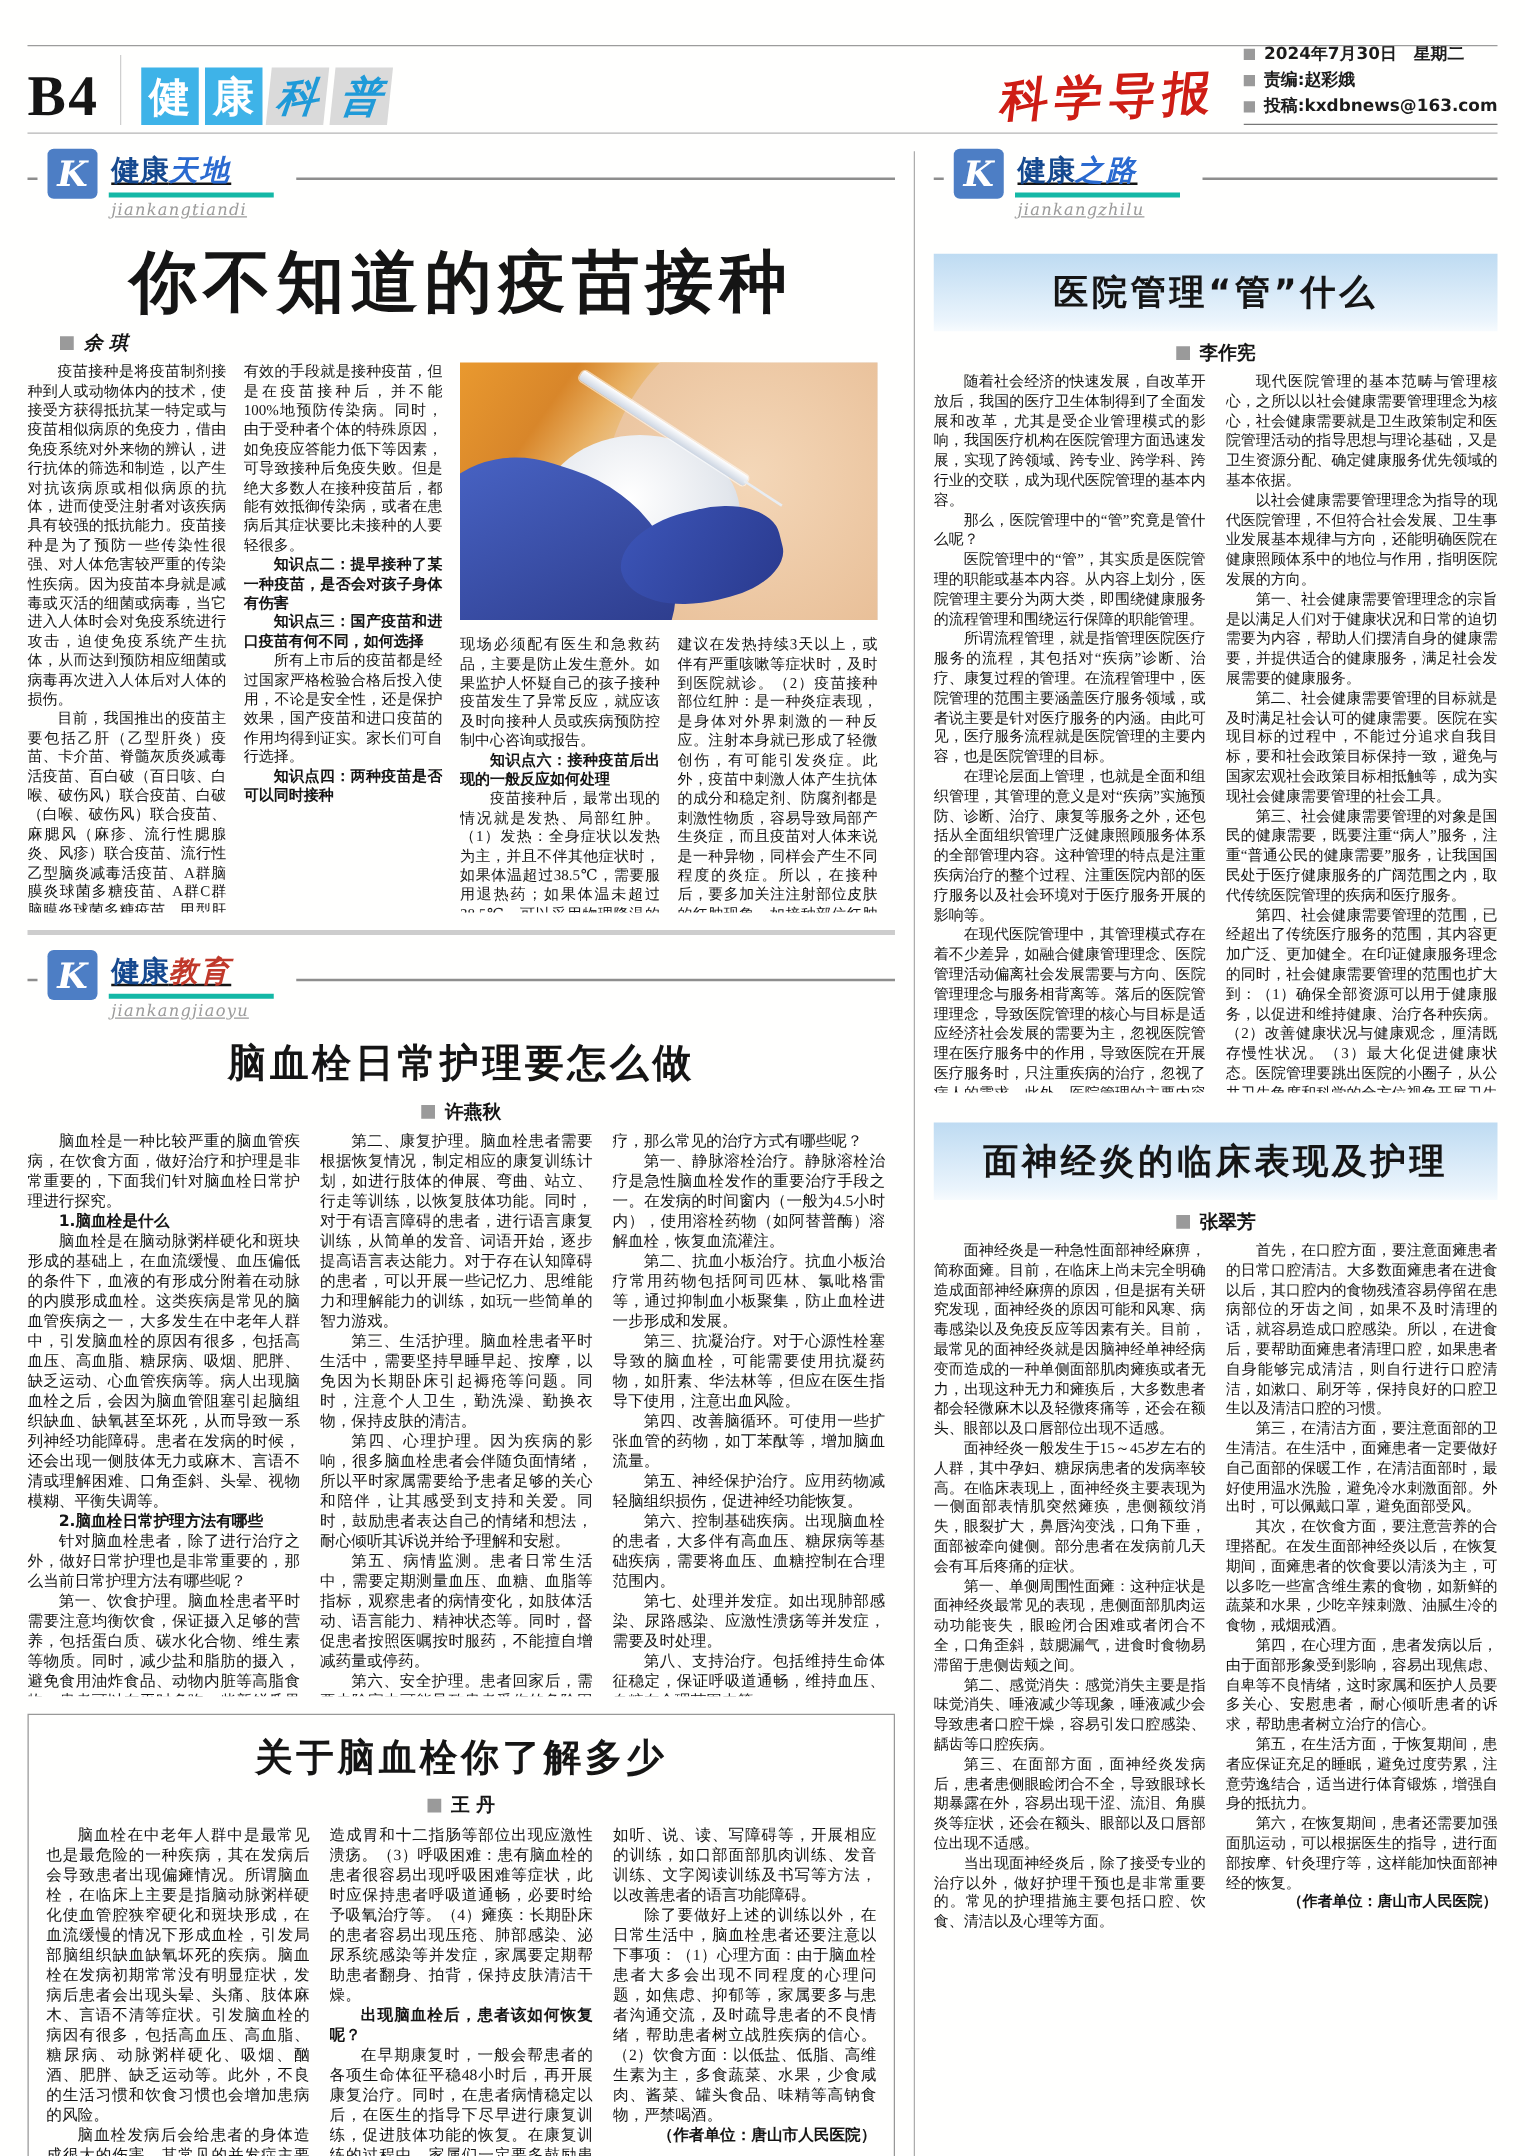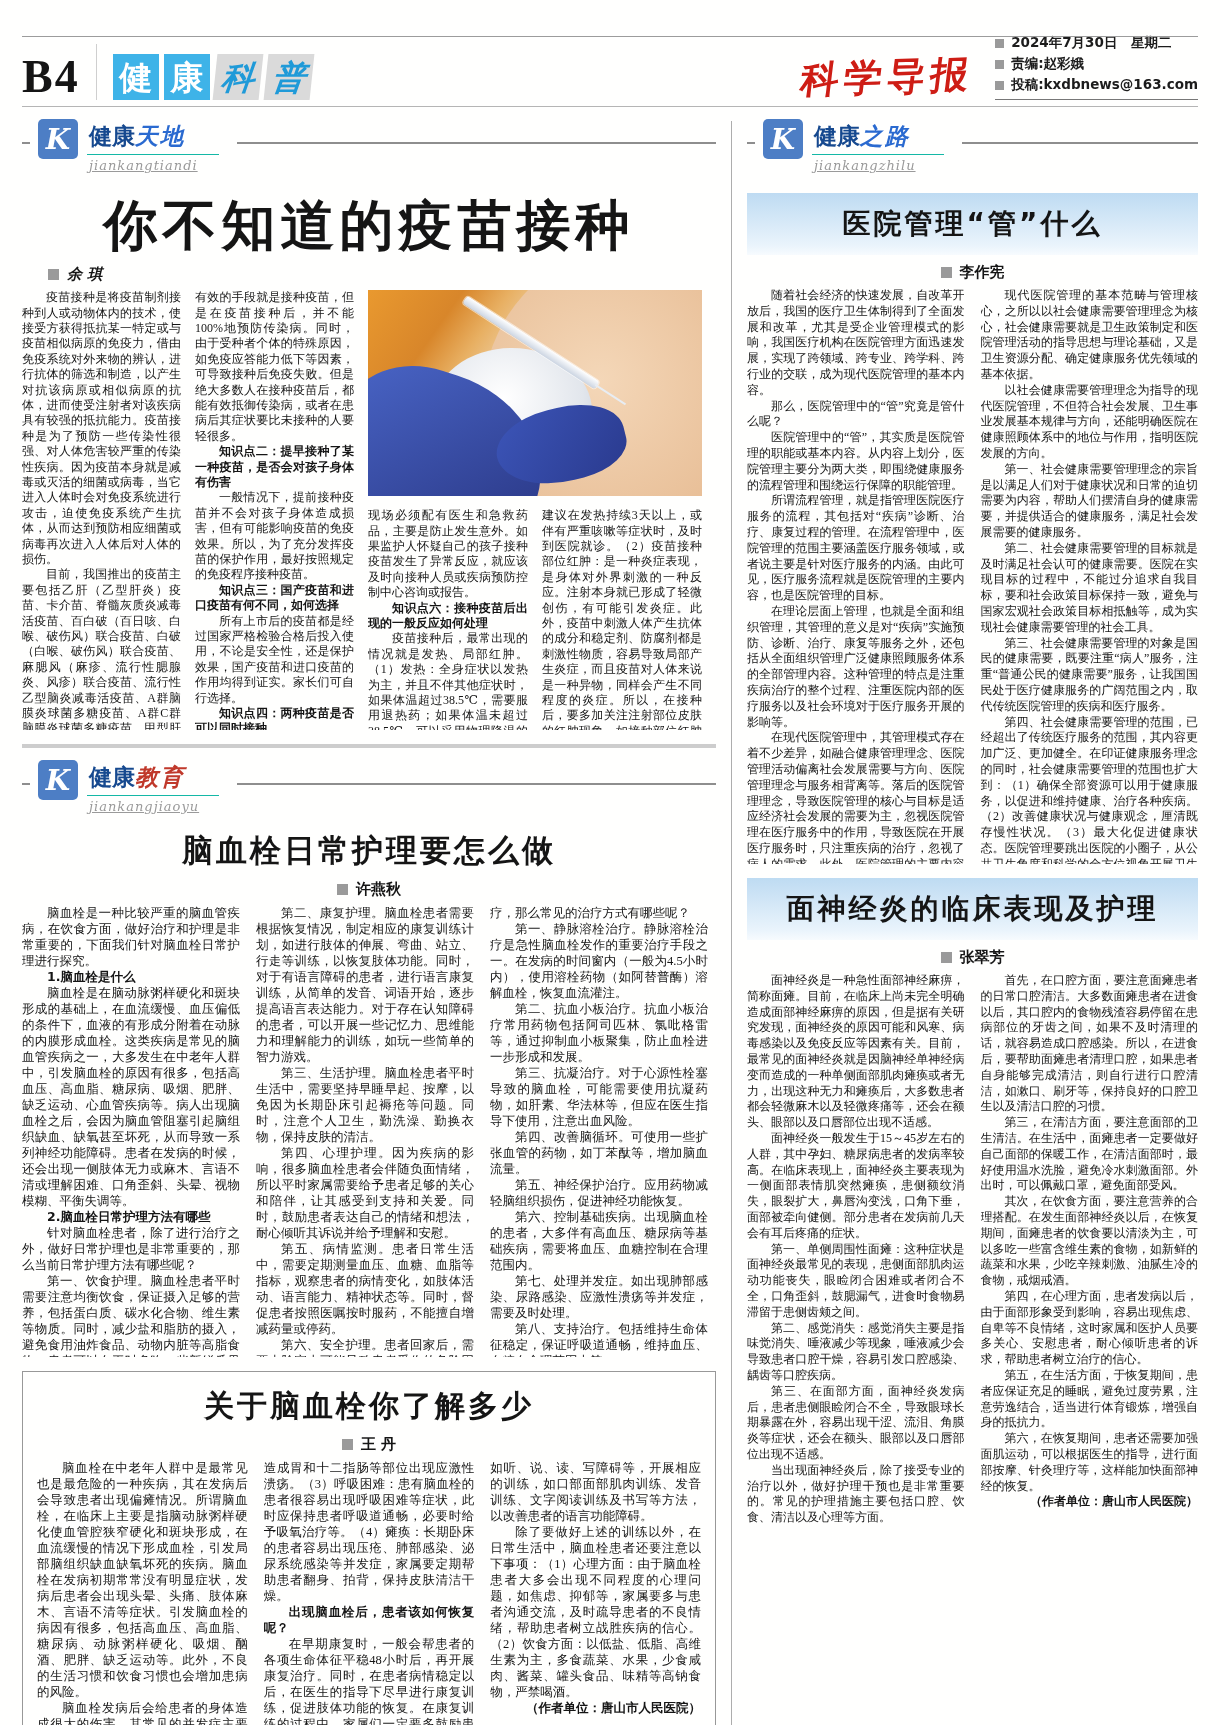--- a/index.html
+++ b/index.html
@@ -25,21 +25,21 @@
   .main{display:flex;align-items:stretch;}
   .left{width:694px;flex:none;}
   .vdiv{width:1px;background:#adadad;margin:14px 15px 12px 15px;}
   .right{flex:1;min-width:0;}
   
   .marker-row{position:relative;height:62px;margin-top:10px;}
   .marker-line{position:absolute;top:25px;left:0;right:0;height:2px;background:#8e8e8e;}
   .marker{position:absolute;top:2px;left:8px;background:#fffffe;display:flex;gap:9px;padding:0 18px 0 8px;align-items:flex-start;}
   .k-badge{width:40px;height:40px;background:#4d7ec5;color:#fff;border-radius:5px;display:flex;align-items:center;justify-content:center;
            font:700 28px "DejaVu Serif",serif;font-style:italic;flex:none;}
-  .m-name{font:700 23px "DejaVu Serif",serif;border-bottom:1px solid #14b8a6;padding:2px 34px 2px 2px;white-space:nowrap;}
+  .m-name{font:700 23px "DejaVu Serif",serif;border-bottom:4px solid #14b8a6;padding:2px 34px 2px 2px;white-space:nowrap;text-decoration:underline;}
   .m-a{color:#16498f;}
   .m-b{font-style:italic;letter-spacing:2px;}
   .m-b.blue{color:#2a6ad0;}
   .m-b.red{color:#c0392b;}
   .m-pinyin{font:italic 13px "DejaVu Serif",serif;color:#9a9a9a;letter-spacing:1px;padding:3px 0 0 2px;text-decoration:underline;}
   
   .para{margin:0;text-align:justify;text-indent:2em;}
   .para.cont{text-indent:0;}
   .para.sub{font-family:"DejaVu Sans",sans-serif;font-weight:700;}
   .para.credit{text-indent:0;text-align:right;font-weight:700;font-family:"DejaVu Sans",sans-serif;}
@@ -73,21 +73,21 @@
   
   .a3-headline{font:700 31px "DejaVu Sans",sans-serif;letter-spacing:3px;text-align:center;margin:10px 0 2px;}
   .a3-body{display:flex;gap:16px;height:452px;font-size:12.5px;line-height:16px;margin-top:6px;}
   .a3-body .col{width:218px;}
   
   .a4-box{border:1px solid #989898;margin-top:14px;padding:10px 14px 12px;}
   .a4-headline{font:700 30px "DejaVu Sans",sans-serif;letter-spacing:3px;text-align:center;margin:4px 0 0;}
   .a4-body{display:flex;gap:16px;height:296px;font-size:12.5px;line-height:16px;margin-top:6px;}
   .a4-body .col{flex:1;}
   
-  .band{height:62px;margin-top:14px;background:linear-gradient(180deg,#bedbf2 0%,#eaf4fc 85%,#f7fbfe 100%);
+  .band{height:62px;margin-top:24px;background:linear-gradient(180deg,#bedbf2 0%,#eaf4fc 85%,#f7fbfe 100%);
         display:flex;align-items:center;justify-content:center;font:700 28px "DejaVu Sans",sans-serif;letter-spacing:3px;}
   .r-body{display:flex;gap:16px;font-size:12px;line-height:15.8px;}
   .r-body .col{flex:1;}
   .a2-body{height:576px;}
   .a5-body{height:648px;}
 </style>
 </head>
 <body>
 
 <div class="page">
@@ -148,21 +148,20 @@
       </div>
 
       <div class="a1-body">
         <div class="col a1col">
             <p class="para p">疫苗接种是将疫苗制剂接种到人或动物体内的技术，使接受方获得抵抗某一特定或与疫苗相似病原的免疫力，借由免疫系统对外来物的辨认，进行抗体的筛选和制造，以产生对抗该病原或相似病原的抗体，进而使受注射者对该疾病具有较强的抵抗能力。疫苗接种是为了预防一些传染性很强、对人体危害较严重的传染性疾病。因为疫苗本身就是减毒或灭活的细菌或病毒，当它进入人体时会对免疫系统进行攻击，迫使免疫系统产生抗体，从而达到预防相应细菌或病毒再次进入人体后对人体的损伤。</p>
             <p class="para p">目前，我国推出的疫苗主要包括乙肝（乙型肝炎）疫苗、卡介苗、脊髓灰质炎减毒活疫苗、百白破（百日咳、白喉、破伤风）联合疫苗、白破（白喉、破伤风）联合疫苗、麻腮风（麻疹、流行性腮腺炎、风疹）联合疫苗、流行性乙型脑炎减毒活疫苗、A群脑膜炎球菌多糖疫苗、A群C群脑膜炎球菌多糖疫苗、甲型肝炎减毒活疫苗、乙脑灭活疫苗、甲肝灭活疫苗等。</p>
           </div>
         <div class="col a1col">
             <p class="para cont">有效的手段就是接种疫苗，但是在疫苗接种后，并不能100%地预防传染病。同时，由于受种者个体的特殊原因，如免疫应答能力低下等因素，可导致接种后免疫失败。但是绝大多数人在接种疫苗后，都能有效抵御传染病，或者在患病后其症状要比未接种的人要轻很多。</p>
             <p class="para sub">知识点二：提早接种了某一种疫苗，是否会对孩子身体有伤害</p>
-            <p class="para p">一般情况下，提前接种疫苗并不会对孩子身体造成损害，但有可能影响疫苗的免疫效果。所以，为了充分发挥疫苗的保护作用，最好按照规定的免疫程序接种疫苗。</p>
             <p class="para sub">知识点三：国产疫苗和进口疫苗有何不同，如何选择</p>
             <p class="para p">所有上市后的疫苗都是经过国家严格检验合格后投入使用，不论是安全性，还是保护效果，国产疫苗和进口疫苗的作用均得到证实。家长们可自行选择。</p>
             <p class="para sub">知识点四：两种疫苗是否可以同时接种</p>
           </div>
         <div class="a1wrap">
           <div class="photo">
             <div class="ph-arm"></div>
             <div class="ph-cotton"></div>
             <div class="ph-glove"></div>
             <div class="ph-glove2"></div>

